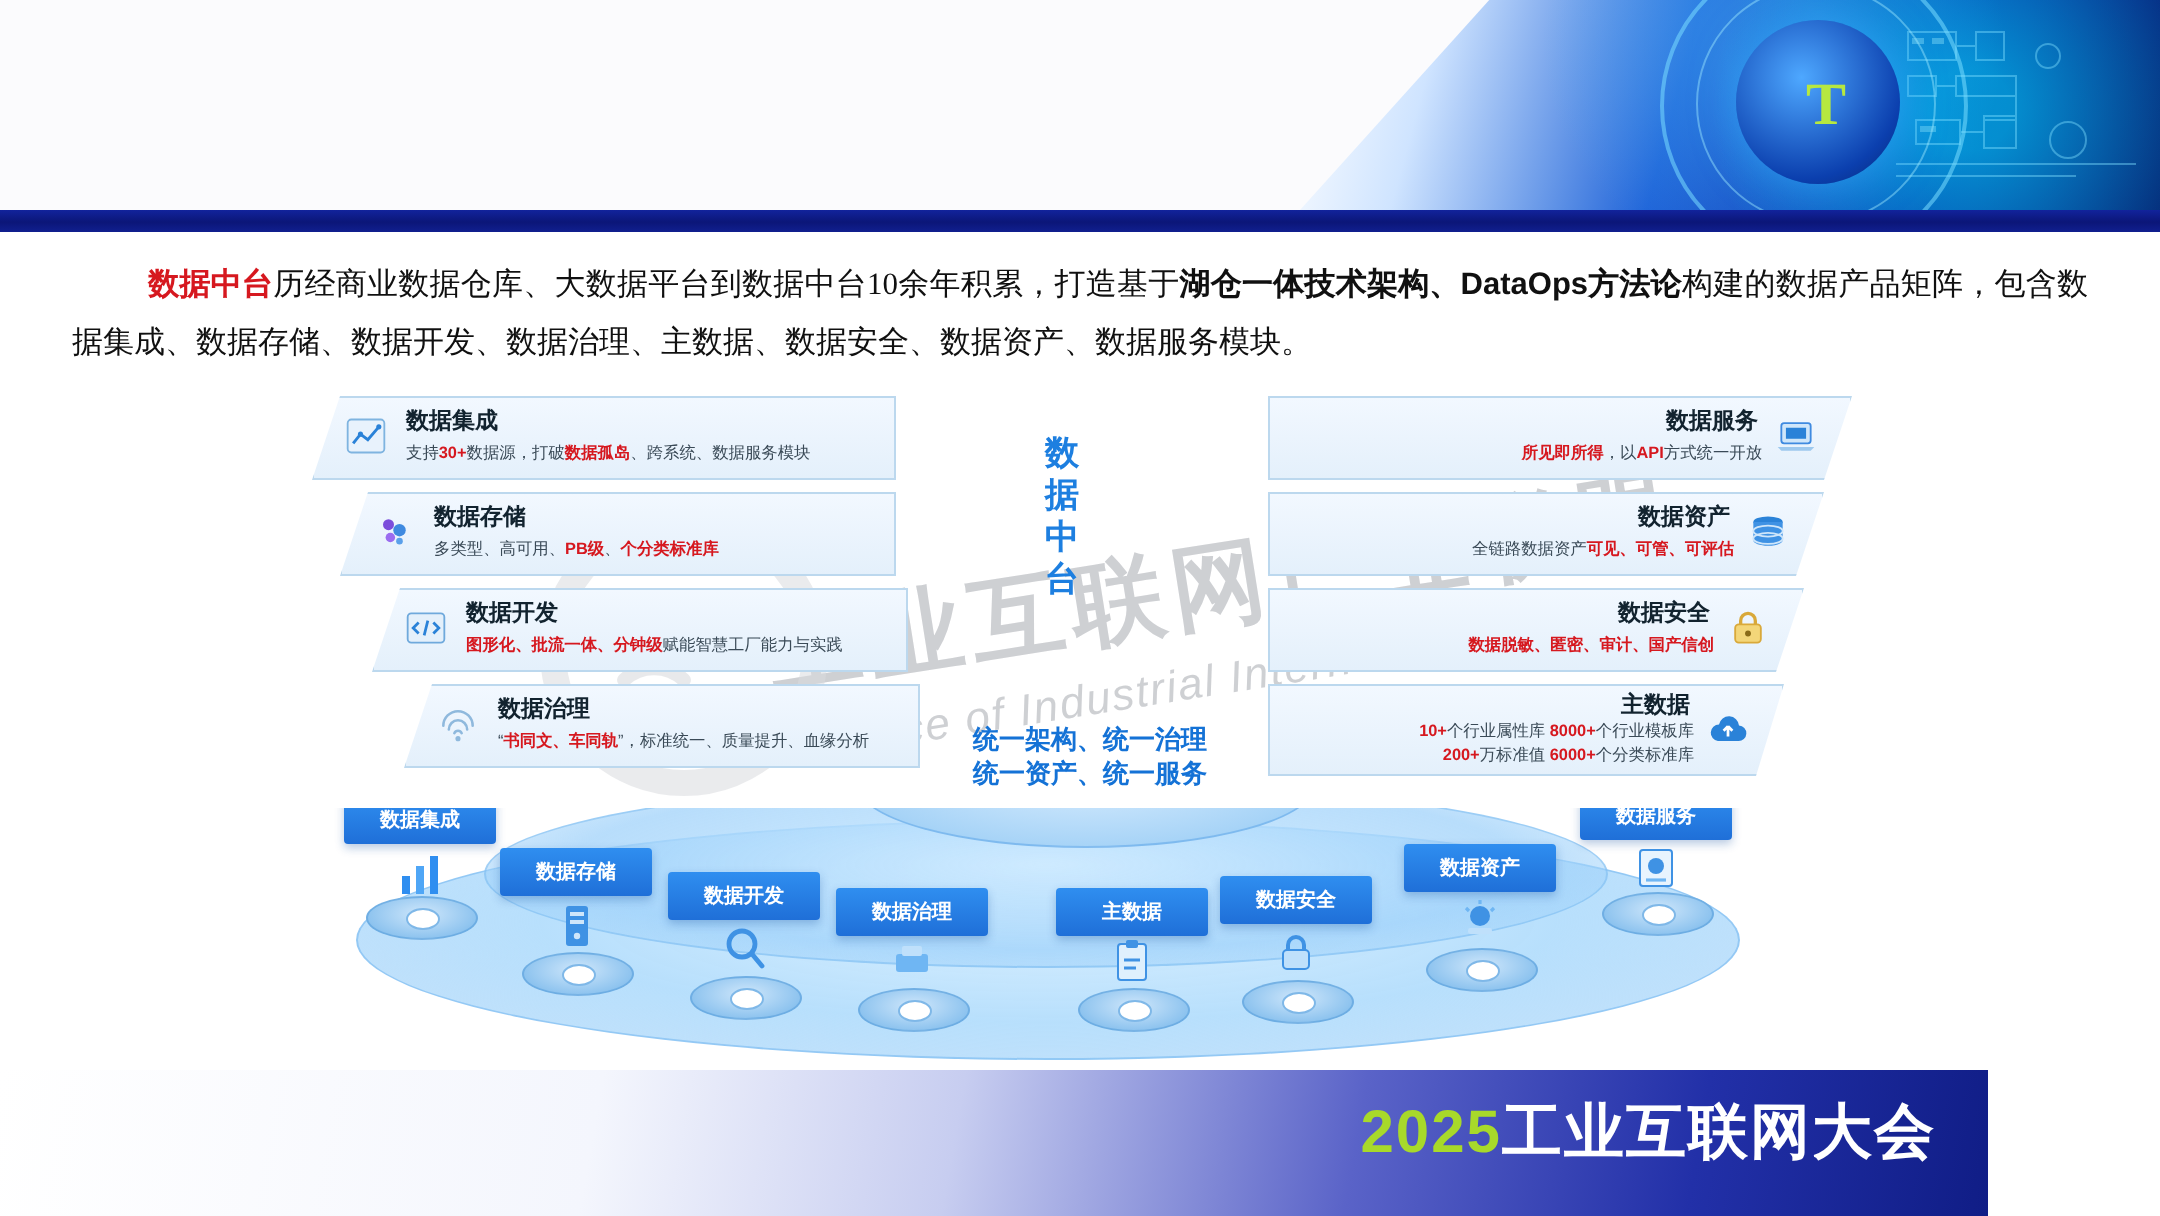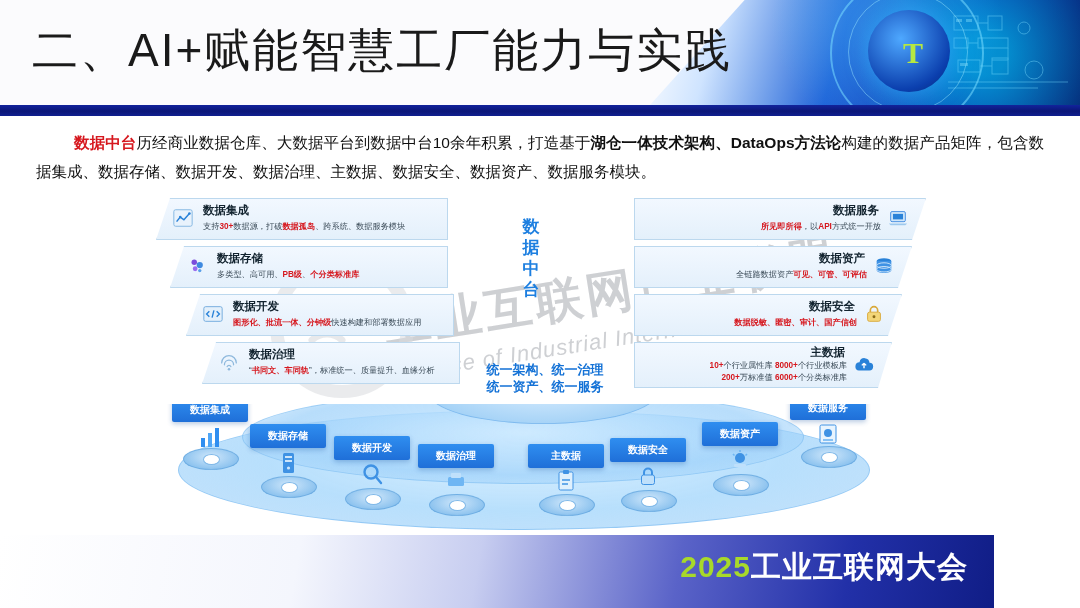--- a/index.html
+++ b/index.html
@@ -28,21 +28,21 @@
   .header-title{position:absolute;left:32px;top:20px;font-size:46px;color:#1a1a1a;
           letter-spacing:2px;font-weight:normal;white-space:nowrap;}
   .header-bar{position:absolute;left:0;top:105px;width:1080px;height:11px;
           background:linear-gradient(180deg,#12239c 0%,#0b1678 55%,#101f8f 100%);}
 
   
   .para{position:absolute;left:36px;top:128px;width:1008px;font-size:15.5px;
         line-height:29px;color:#101010;text-align:justify;font-weight:bold;}
   .para .ind{display:inline-block;width:38px;}
   .red{color:#d6181f;}
-  .para .plain{font-weight:normal;}
+  .para .plain{font-weight:normal;font-family:Liberation Serif, serif;}
 
   
   .stage{position:absolute;left:150px;top:196px;width:780px;height:340px;}
 
   
   .wm{position:absolute;left:238px;top:60px;width:520px;height:150px;
       transform:rotate(-9deg);color:#c9cbcf;opacity:.85;pointer-events:none;}
   .wm-cn{font-size:47px;font-weight:bold;letter-spacing:4px;white-space:nowrap;
          color:#c6c8cc;}
   .wm-en{font-size:22px;font-style:italic;letter-spacing:1px;white-space:nowrap;
@@ -132,21 +132,20 @@
         <rect x="8" y="11" width="6" height="3"></rect>
           <rect x="18" y="11" width="6" height="3"></rect>
         <rect x="12" y="55" width="8" height="3"></rect>
       </g>
     </svg>
     <div class="hg-ring"></div>
     <div class="hg-ring2"></div>
     <div class="hg-ring3"></div>
     <div class="hg-t">T</div>
   </div>
-  <div class="header-title">二、AI+赋能智慧工厂能力与实践</div>
 </div>
 <div class="header-bar"></div>
 
 <div class="para">
   <span class="ind"></span><span class="red">数据中台</span><span class="plain">历经商业数据仓库、大数据平台到数据中台10余年积累，打造基于</span><span>湖仓一体技术架构、DataOps方法论</span><span class="plain">构建的</span><span class="plain">数据产品矩阵，包含数据集成、数据存储、数据开发、数据治理、主数据、数据安全、数据资产、数据服务模块。</span>
 </div>
 
 <div class="stage">
 
   <div class="wm">
@@ -183,21 +182,21 @@
     <div class="chip-title">数据存储</div>
     <div class="chip-desc"><span>多类型、高可用、</span><span class="mini">PB级</span><span>、</span><span class="mini">个分类标准库</span><span></span></div>
   </div>
 
   <div class="chip l" style="left:36px;top:98px;width:266px;">
     <svg class="chip-icon" viewBox="0 0 24 24">
       <rect x="2" y="4" width="20" height="16" rx="2" fill="#e4f0fb" stroke="#6fa9dc"></rect>
       <path d="M8 9l-3 3 3 3M16 9l3 3-3 3M13 8l-2 8" fill="none" stroke="#2a82d8" stroke-width="1.5"></path>
     </svg>
     <div class="chip-title">数据开发</div>
-    <div class="chip-desc"><span></span><span class="mini">图形化、批流一体、分钟级</span><span>快速构建和部署数据应用</span></div>
+    <div class="chip-desc"><span></span><span class="mini">图形化、批流一体、分钟级</span><span>赋能智慧工厂能力与实践</span></div>
   </div>
 
   <div class="chip l" style="left:52px;top:146px;width:256px;">
     <svg class="chip-icon" viewBox="0 0 24 24">
       <g fill="none" stroke="#8fb9dd" stroke-width="1.4" stroke-linecap="round">
         <path d="M4 13a8 8 0 0 1 16 0"></path>
           <path d="M7 15a5 5 0 0 1 10 0"></path>
           <path d="M10 17a2.2 2.2 0 0 1 4 0"></path>
       </g>
         <circle cx="12" cy="20" r="1.4" fill="#8fb9dd"></circle>

